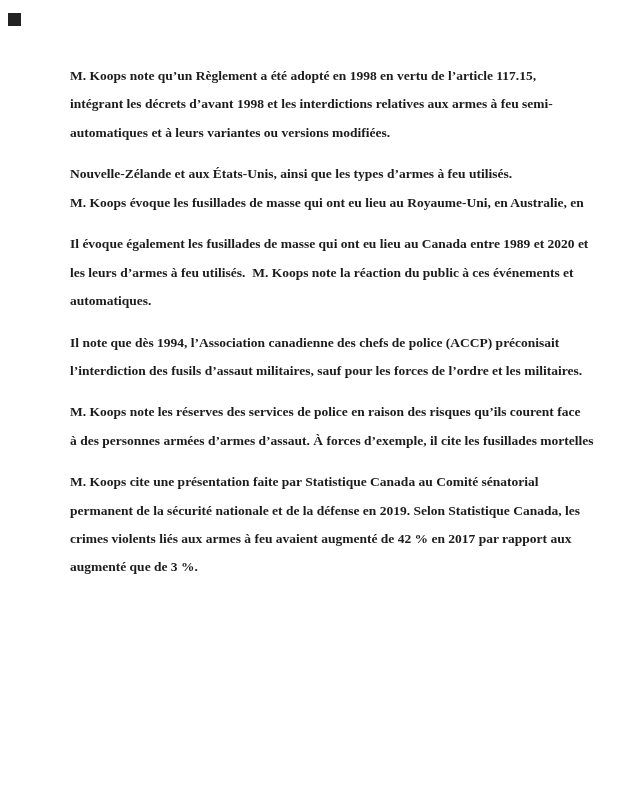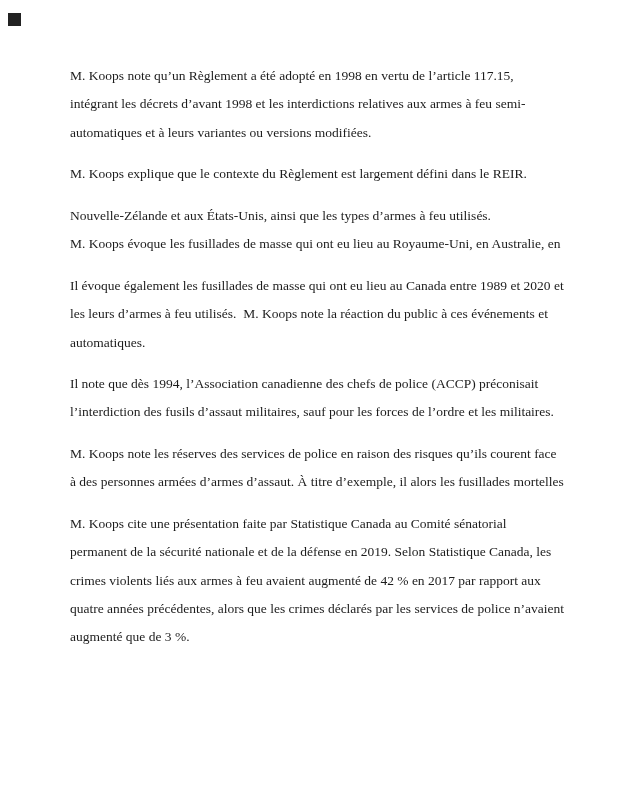--- a/index.html
+++ b/index.html
@@ -1,15 +1,15 @@
 <!DOCTYPE html>
 <html><head>
 <meta charset="utf-8">
 <style>
-  * { margin: 0; padding: 0; box-sizing: border-box; }
+  * { margin: 0; padding: 0; box-sizing: border-box; font-weight: bold; }
   html, body {
     width: 623px; height: 807px;
     background: #ffffff;
     font-family: "Liberation Serif", "DejaVu Serif", serif;
   }
   .page {
     position: relative;
     width: 623px; height: 807px;
     background: #ffffff;
     overflow: hidden;
@@ -42,47 +42,43 @@
   <div class="corner-mark"></div>
 
   <div class="text-block">
 
     <div class="para">
       <div class="line">M. Koops note qu’un Règlement a été adopté en 1998 en vertu de l’article 117.15,</div>
       <div class="line">intégrant les décrets d’avant 1998 et les interdictions relatives aux armes à feu semi-</div>
       <div class="line">automatiques et à leurs variantes ou versions modifiées.</div>
     </div>
 
-    <div class="para">
-      <div class="line">M. Koops explique que le contexte du Règlement est largement défini dans le REIR.</div>
-    </div>
 
     <div class="para">
       <div class="line">Nouvelle-Zélande et aux États-Unis, ainsi que les types d’armes à feu utilisés.</div>
       <div class="line">M. Koops évoque les fusillades de masse qui ont eu lieu au Royaume-Uni, en Australie, en</div>
     </div>
 
     <div class="para">
       <div class="line">Il évoque également les fusillades de masse qui ont eu lieu au Canada entre 1989 et 2020 et</div>
       <div class="line">les leurs d’armes à feu utilisés.  M. Koops note la réaction du public à ces événements et</div>
       <div class="line">automatiques.</div>
     </div>
 
     <div class="para">
       <div class="line">Il note que dès 1994, l’Association canadienne des chefs de police (ACCP) préconisait</div>
       <div class="line">l’interdiction des fusils d’assaut militaires, sauf pour les forces de l’ordre et les militaires.</div>
     </div>
 
     <div class="para">
       <div class="line">M. Koops note les réserves des services de police en raison des risques qu’ils courent face</div>
-      <div class="line">à des personnes armées d’armes d’assaut. À titre d’exemple, il alors les fusillades mortelles</div>
+      <div class="line">à des personnes armées d’armes d’assaut. À forces d’exemple, il cite les fusillades mortelles</div>
     </div>
 
     <div class="para">
       <div class="line">M. Koops cite une présentation faite par Statistique Canada au Comité sénatorial</div>
       <div class="line">permanent de la sécurité nationale et de la défense en 2019. Selon Statistique Canada, les</div>
       <div class="line">crimes violents liés aux armes à feu avaient augmenté de 42 % en 2017 par rapport aux</div>
-      <div class="line">quatre années précédentes, alors que les crimes déclarés par les services de police n’avaient</div>
       <div class="line">augmenté que de 3 %.</div>
     </div>
 
   </div>
 </div>
 
 </body></html>

